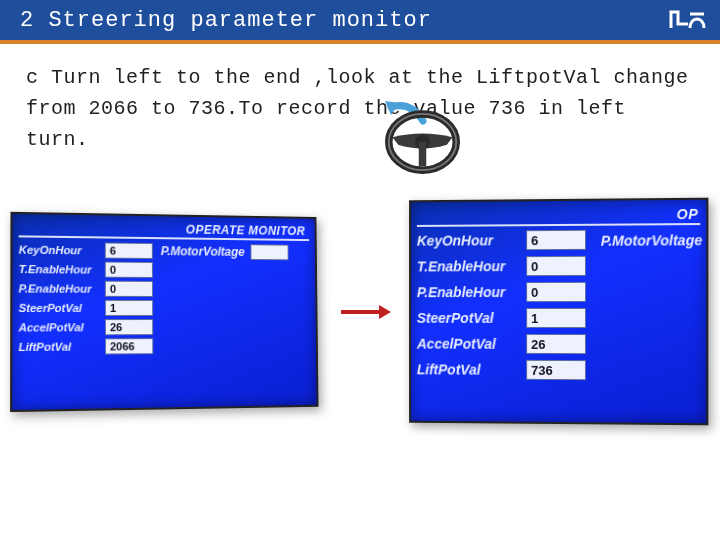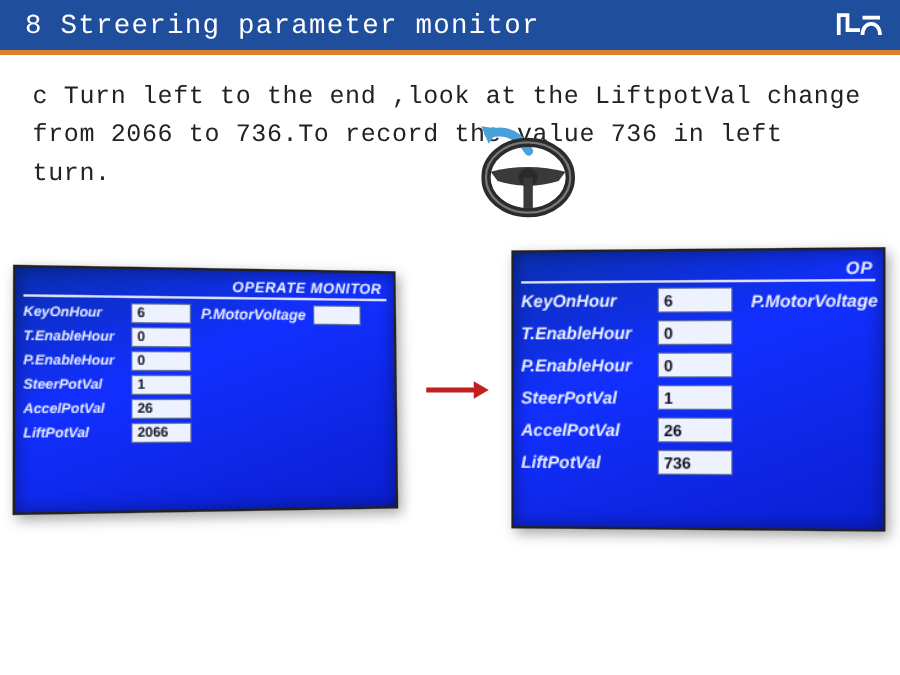--- a/index.html
+++ b/index.html
@@ -188,21 +188,21 @@
     height: 0;
     border-left: 12px solid #c02020;
     border-top: 7px solid transparent;
     border-bottom: 7px solid transparent;
   }
 </style>
 </head>
 <body>
 
 <div class="header">
-  <div class="header-title">8 Streering parameter monitor</div>
+  <div class="header-title">2 Streering parameter monitor</div>
   <div class="logo">
     <svg viewBox="0 0 40 28" width="40" height="28">
       <rect x="0" y="0" width="40" height="28" fill="none"></rect>
       <path d="M5 22 L5 6 L12 6 L12 18 L22 18" stroke="#fff" stroke-width="3" fill="none"></path>
       <path d="M24 22 C24 10, 38 10, 38 22" stroke="#fff" stroke-width="3" fill="none"></path>
       <path d="M24 8 L38 8" stroke="#fff" stroke-width="3"></path>
     </svg>
   </div>
 </div>
 

